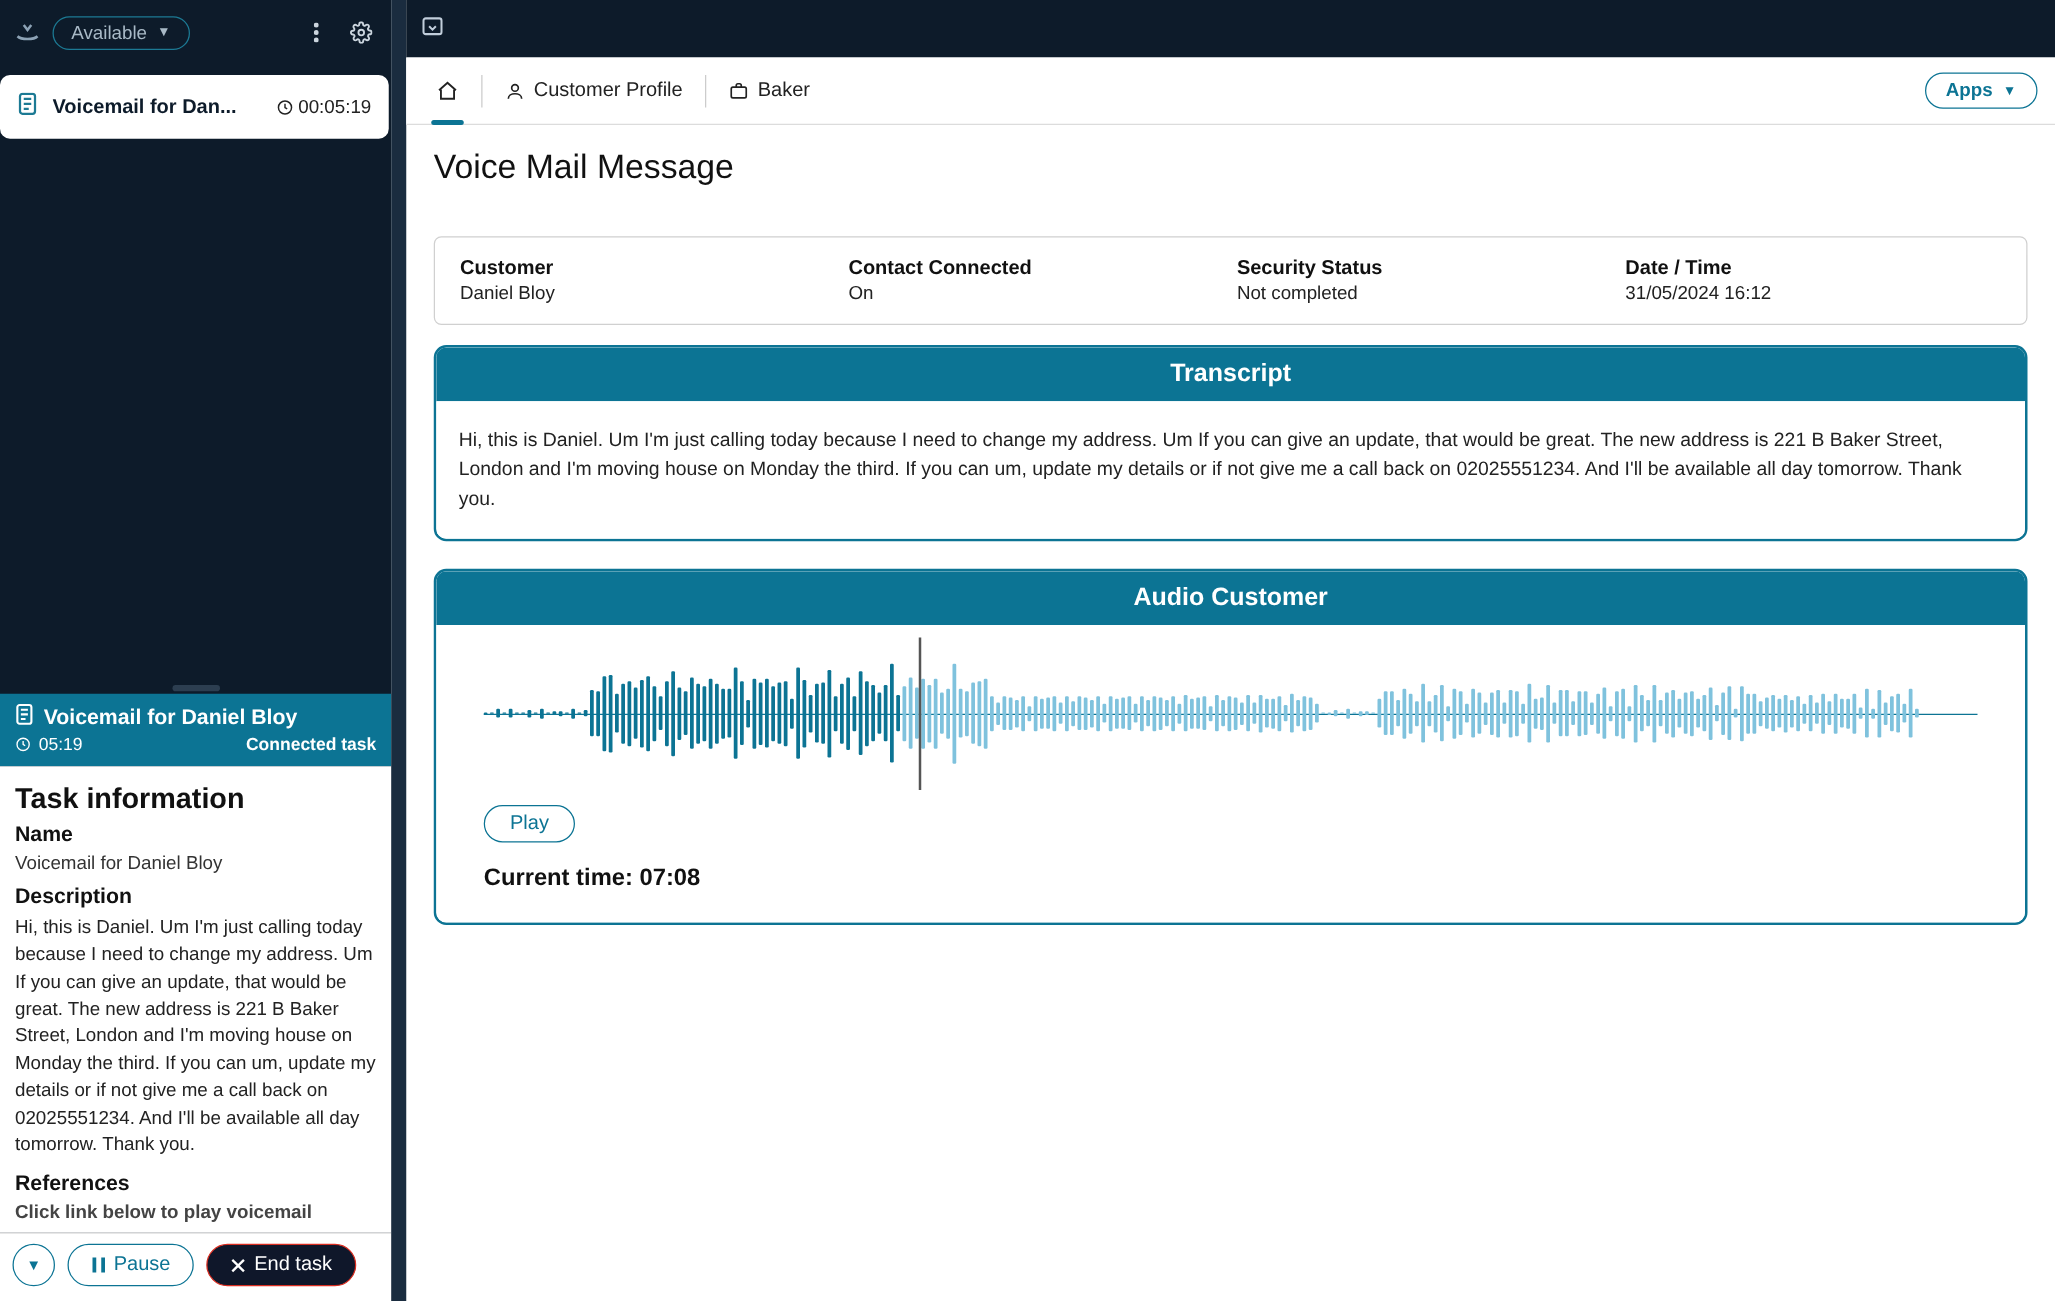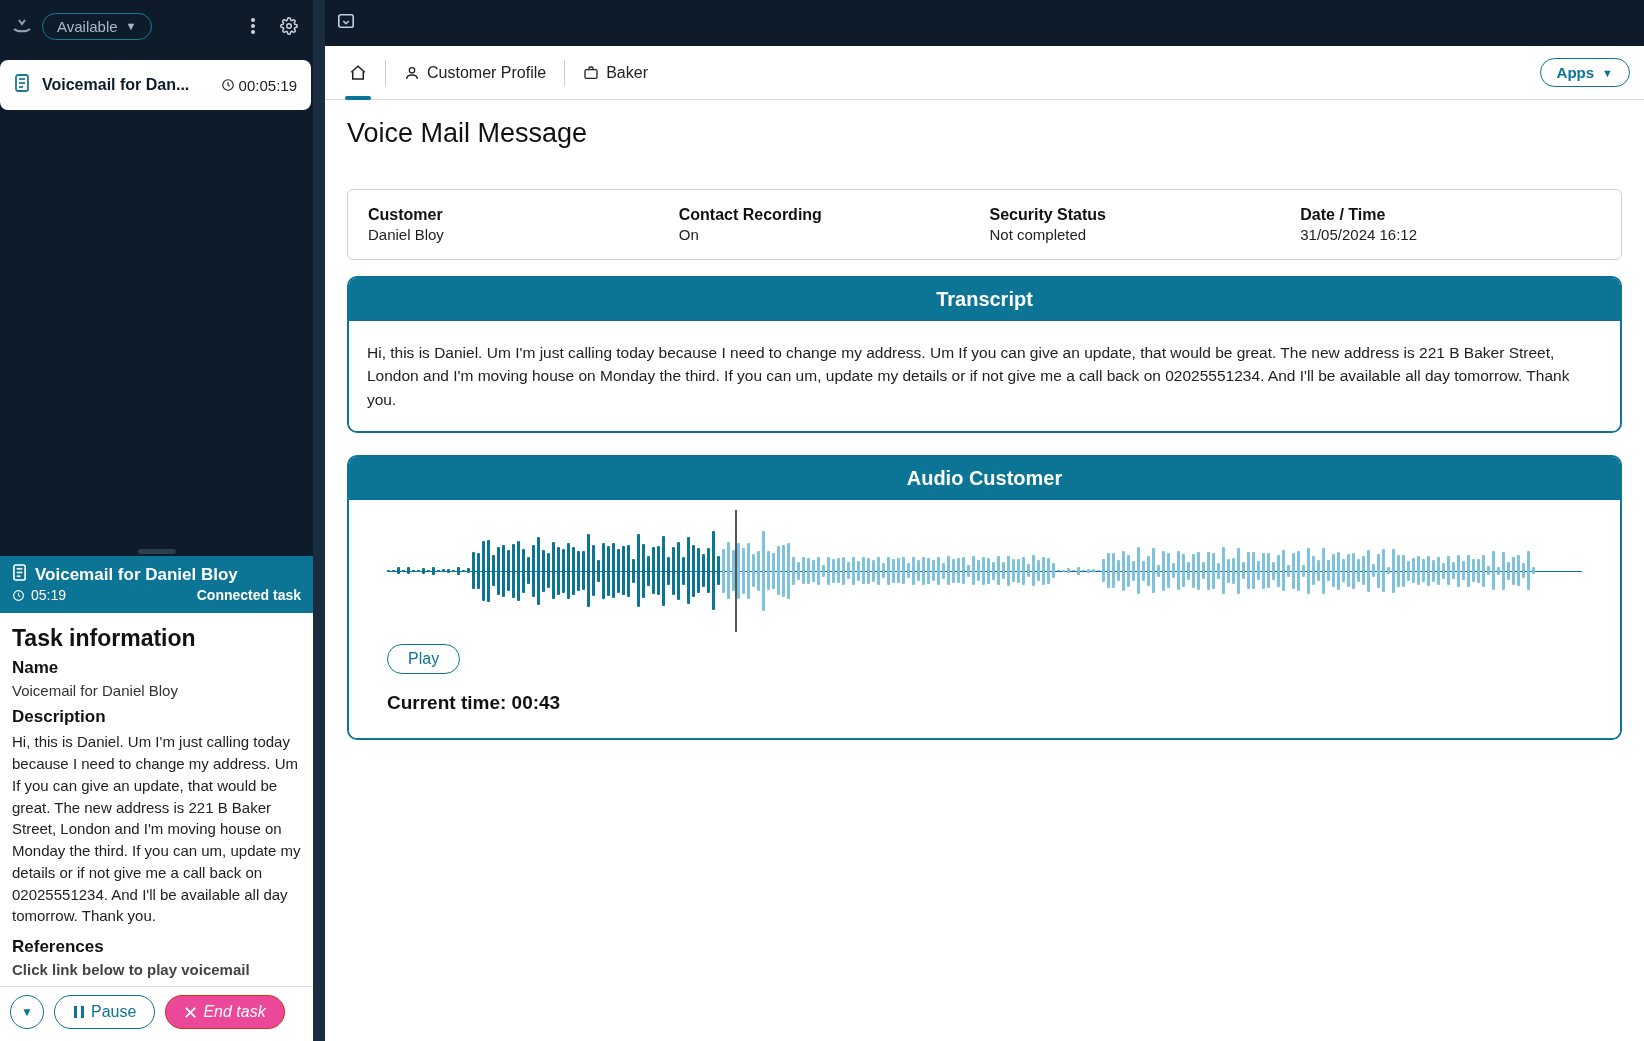--- a/index.html
+++ b/index.html
@@ -181,24 +181,23 @@
       display: flex; align-items: center; gap: 6px;
       cursor: pointer;
       font-weight: 400;
     }
     .pill-btn.pause {
       border: 1.5px solid #0c7494;
       color: #0c7494;
       background: #fff;
     }
     .pill-btn.end {
-      background: #ec4899;
+      background: #0f172a;
       color: #fff;
       border: 1.5px solid #d92d20;
-      font-style: italic;
     }
 
     .sidebar-edge {
       position: absolute;
       left: 313px;
       top: 0;
       width: 12px;
       height: 100%;
       background: #1a2c3f;
     }
@@ -564,21 +563,21 @@
 
   <div class="content">
     <h1>Voice Mail Message</h1>
 
     <div class="info-box">
       <div>
         <div class="lbl">Customer</div>
         <div class="val">Daniel Bloy</div>
       </div>
       <div>
-        <div class="lbl">Contact Recording</div>
+        <div class="lbl">Contact Connected</div>
         <div class="val">On</div>
       </div>
       <div>
         <div class="lbl">Security Status</div>
         <div class="val">Not completed</div>
       </div>
       <div>
         <div class="lbl">Date / Time</div>
         <div class="val">31/05/2024 16:12</div>
       </div>
@@ -825,18 +824,18 @@
               <div class="wf-bar rest" style="height: 15.1126px;"></div>
               <div class="wf-bar rest" style="height: 38.5907px;"></div>
               <div class="wf-bar rest" style="height: 7.26958px;"></div>
             </div>
           <div class="wf-cursor" id="wfcursor" style="left: 29.1304%;"></div>
         </div>
         <button class="play-btn">
           <span>Play</span>
         </button>
         <div class="curtime">
-          <span>Current time: </span><span>00:43</span>
+          <span>Current time: </span><span>07:08</span>
         </div>
       </div>
     </div>
   </div>
 </div>
 
 </body></html>

